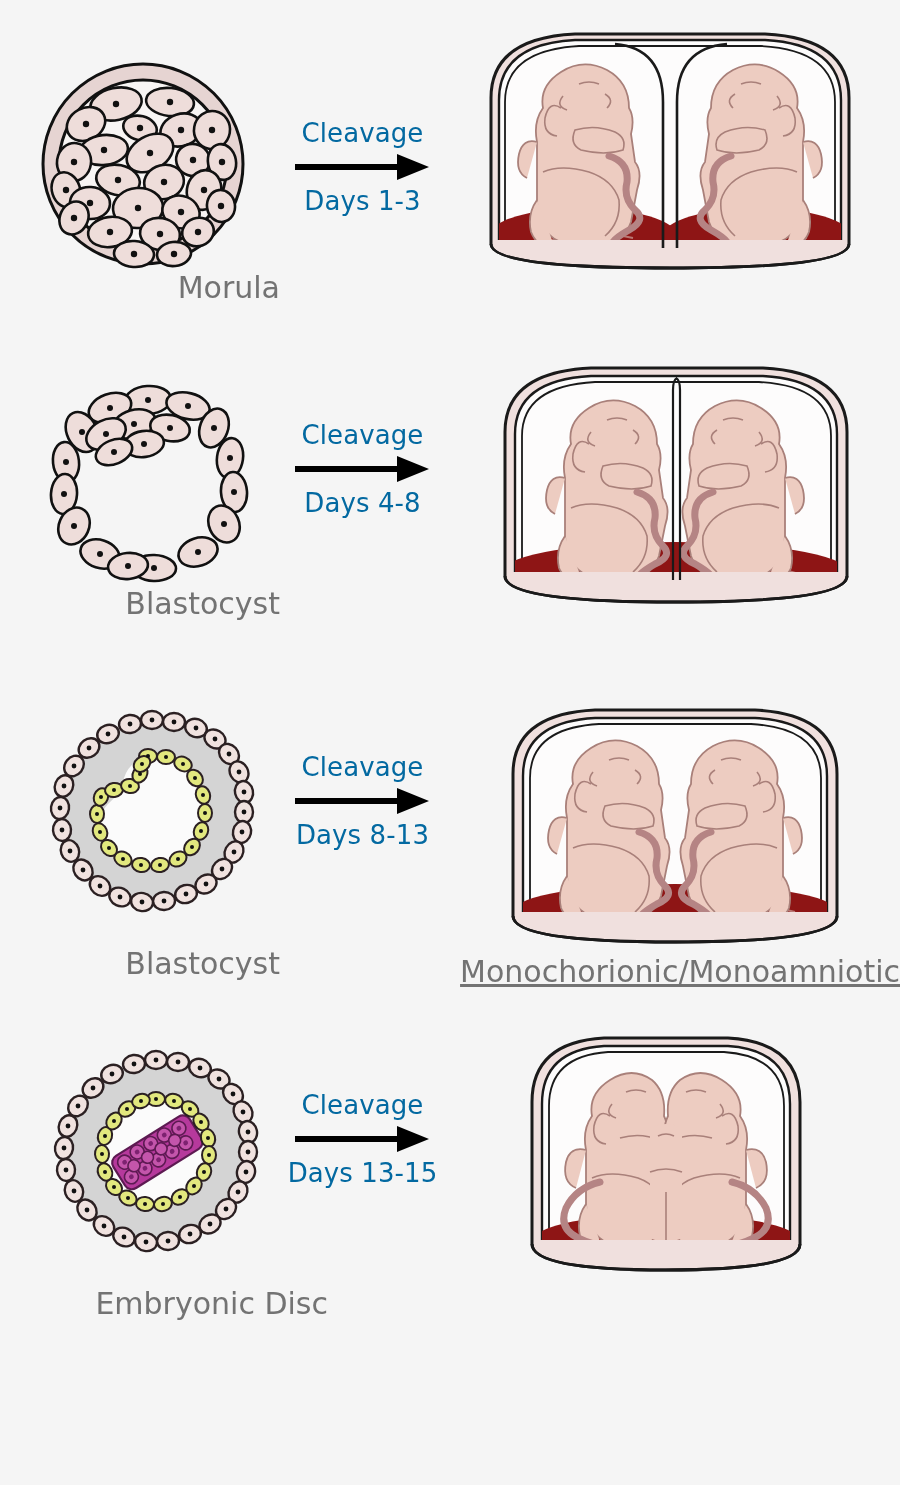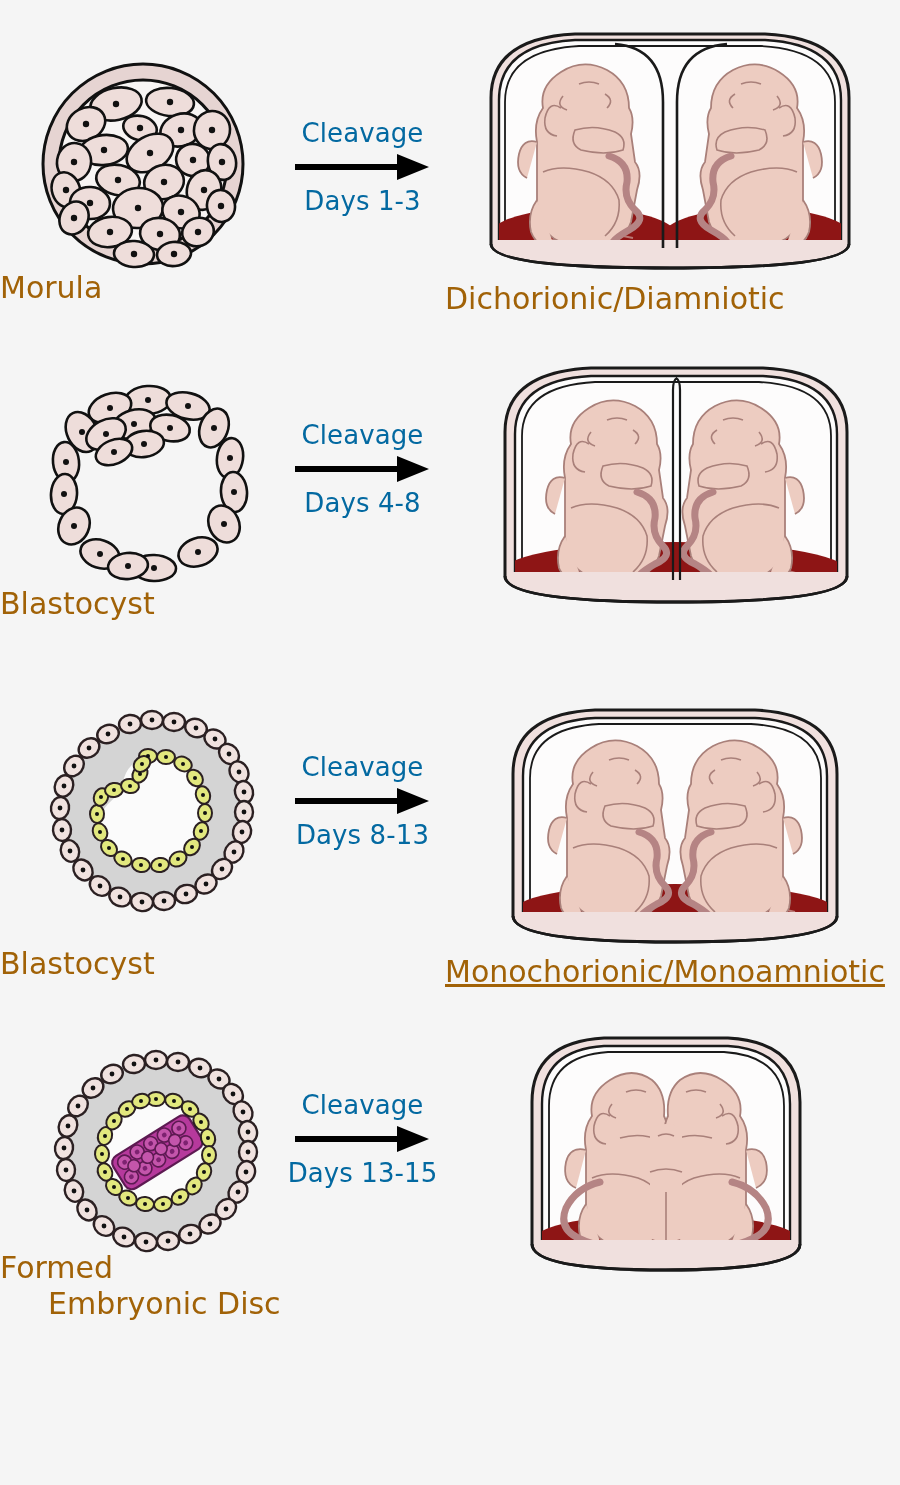--- a/index.html
+++ b/index.html
@@ -35,24 +35,24 @@
     position: absolute;
     top: 0;
   }
   .cell-left  { left: 0;   width: 280px; height: 100%; }
   .cell-mid   { left: 275px; width: 175px; height: 100%; }
   .cell-right { left: 445px; width: 455px; height: 100%; }
 
   .stage-label, .outcome-label {
     position: absolute;
     width: 100%;
-    text-align: left;
+    text-align: right;
     font-family: "DejaVu Sans", sans-serif;
     font-weight: 400;
-    color: #a16207;
+    color: #737373;
     line-height: 1.08;
     white-space: nowrap;
   }
   .stage-label { font-size: 30px; }
   .outcome-label { font-size: 30px; }
 
   .arrow-block {
     position: absolute;
     left: 0;
     width: 100%;
@@ -204,21 +204,20 @@
             <path d="M98,74 Q90,84 102,88" fill="none" stroke="#a9807a" stroke-width="1.6"></path>
             <path d="M140,72 Q150,78 142,86" fill="none" stroke="#a9807a" stroke-width="1.6"></path>
             <path d="M144,134 Q164,140 162,160 Q158,176 170,188 Q182,198 164,208 Q150,216 148,220" fill="none" stroke="#b58484" stroke-width="7" stroke-linecap="round"></path>
           </g>
         </g>
 
         <path d="M198,226 L198,80 Q198,26 150,22" fill="none" stroke="#1a1a1a" stroke-width="2.6"></path>
         <path d="M212,226 L212,80 Q212,26 262,22" fill="none" stroke="#1a1a1a" stroke-width="2.6"></path>
         <path d="M26,222 Q26,246 205,246 Q384,246 384,222" fill="none" stroke="#1a1a1a" stroke-width="3"></path>
       </svg>
-      <div class="outcome-label" style="top:283px;">Dichorionic/Diamniotic</div>
     </div>
   </div>
 
   <div class="row row-2">
 
     <div class="cell-left">
       <svg class="fig" style="left:48px; top:36px;" width="200" height="200" viewBox="0 0 200 200">
         <g fill="#eeddda" stroke="#111" stroke-width="2.6">
           <ellipse cx="100" cy="14" rx="23" ry="14" transform="rotate(-4 100 14)"></ellipse>
           <ellipse cx="140" cy="20" rx="22" ry="13" transform="rotate(14 140 20)"></ellipse>
@@ -649,21 +648,20 @@
             <circle cx="72" cy="146" r="2"></circle>
           <circle cx="58" cy="135" r="2"></circle>
             <circle cx="49" cy="120" r="2"></circle>
             <circle cx="46" cy="102" r="2"></circle>
           <circle cx="49" cy="84" r="2"></circle>
             <circle cx="58" cy="69" r="2"></circle>
             <circle cx="71" cy="57" r="2"></circle>
           <circle cx="85" cy="49" r="2"></circle>
         </g>
       </svg>
-      <div class="stage-label" style="top:222px;">Formed</div>
       <div class="stage-label" style="top:258px;margin-left:48px;">Embryonic Disc</div>
     </div>
 
     <div class="cell-mid">
       <div class="arrow-block" style="top:60px;">
         <div class="arrow-text">Cleavage</div>
         <svg class="arrow-svg" width="140" height="34" viewBox="0 0 140 34">
           <path d="M2,14 L104,14 L104,4 L136,17 L104,30 L104,20 L2,20 Z" fill="#000"></path>
         </svg>
         <div class="arrow-text">Days 13-15</div>

